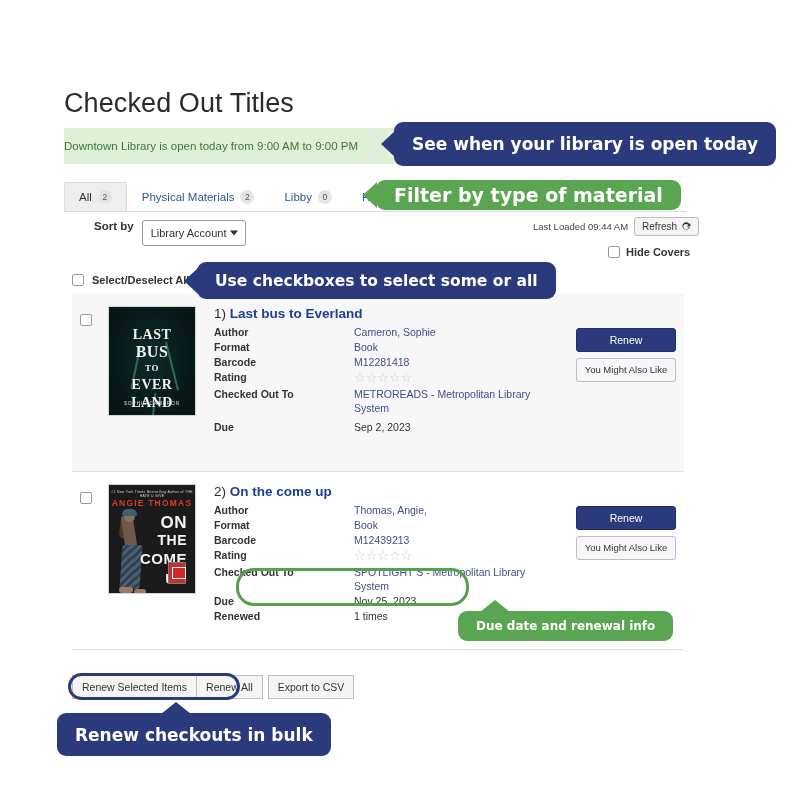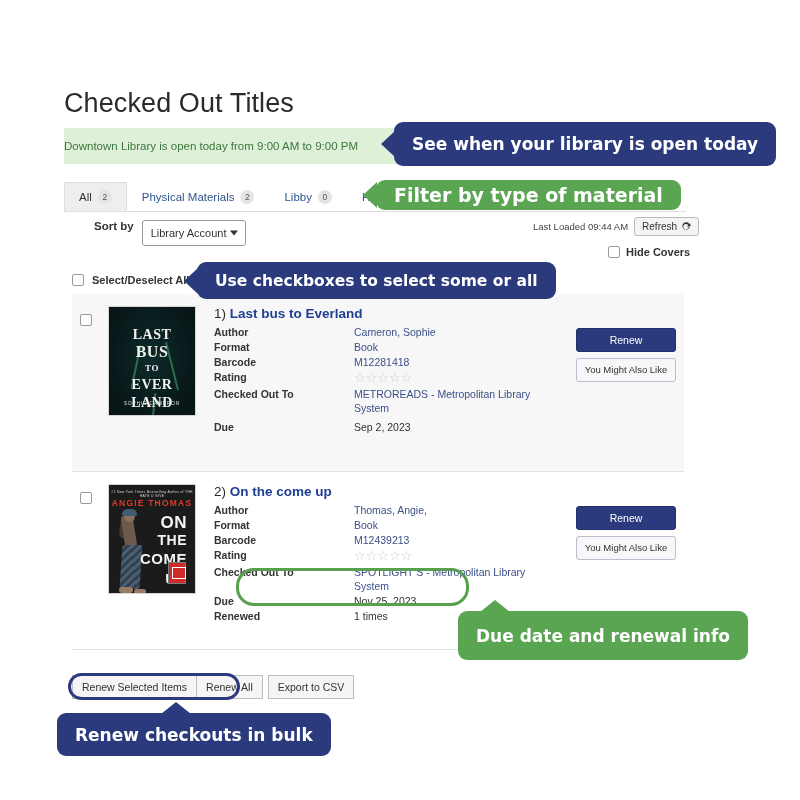--- a/index.html
+++ b/index.html
@@ -391,21 +391,21 @@
     width: 0; height: 0;
     border-left: 15px solid transparent;
     border-right: 15px solid transparent;
   }
   .callout.navy.tail-up .tail { border-bottom: 12px solid #2a3a7c; }
   .callout.green.tail-up .tail { border-bottom: 12px solid #5aa552; }
 
   #c-hours   { left: 394px; top: 122px; height: 44px; font-size: 17px; }
   #c-filter  { left: 376px; top: 180px; height: 30px; font-size: 19px; }
   #c-check   { left: 197px; top: 262px; height: 37px; font-size: 15.5px; }
-  #c-due     { left: 458px; top: 611px; height: 49px; font-size: 17px; }
+  #c-due     { left: 458px; top: 611px; height: 30px; font-size: 12px; }
   #c-bulk    { left: 57px;  top: 713px; height: 43px; font-size: 17px; }
 </style>
 </head>
 <body>
 
 <div id="page">
 
   <div class="page-title">Checked Out Titles</div>
 
   <div class="hours-notice">

